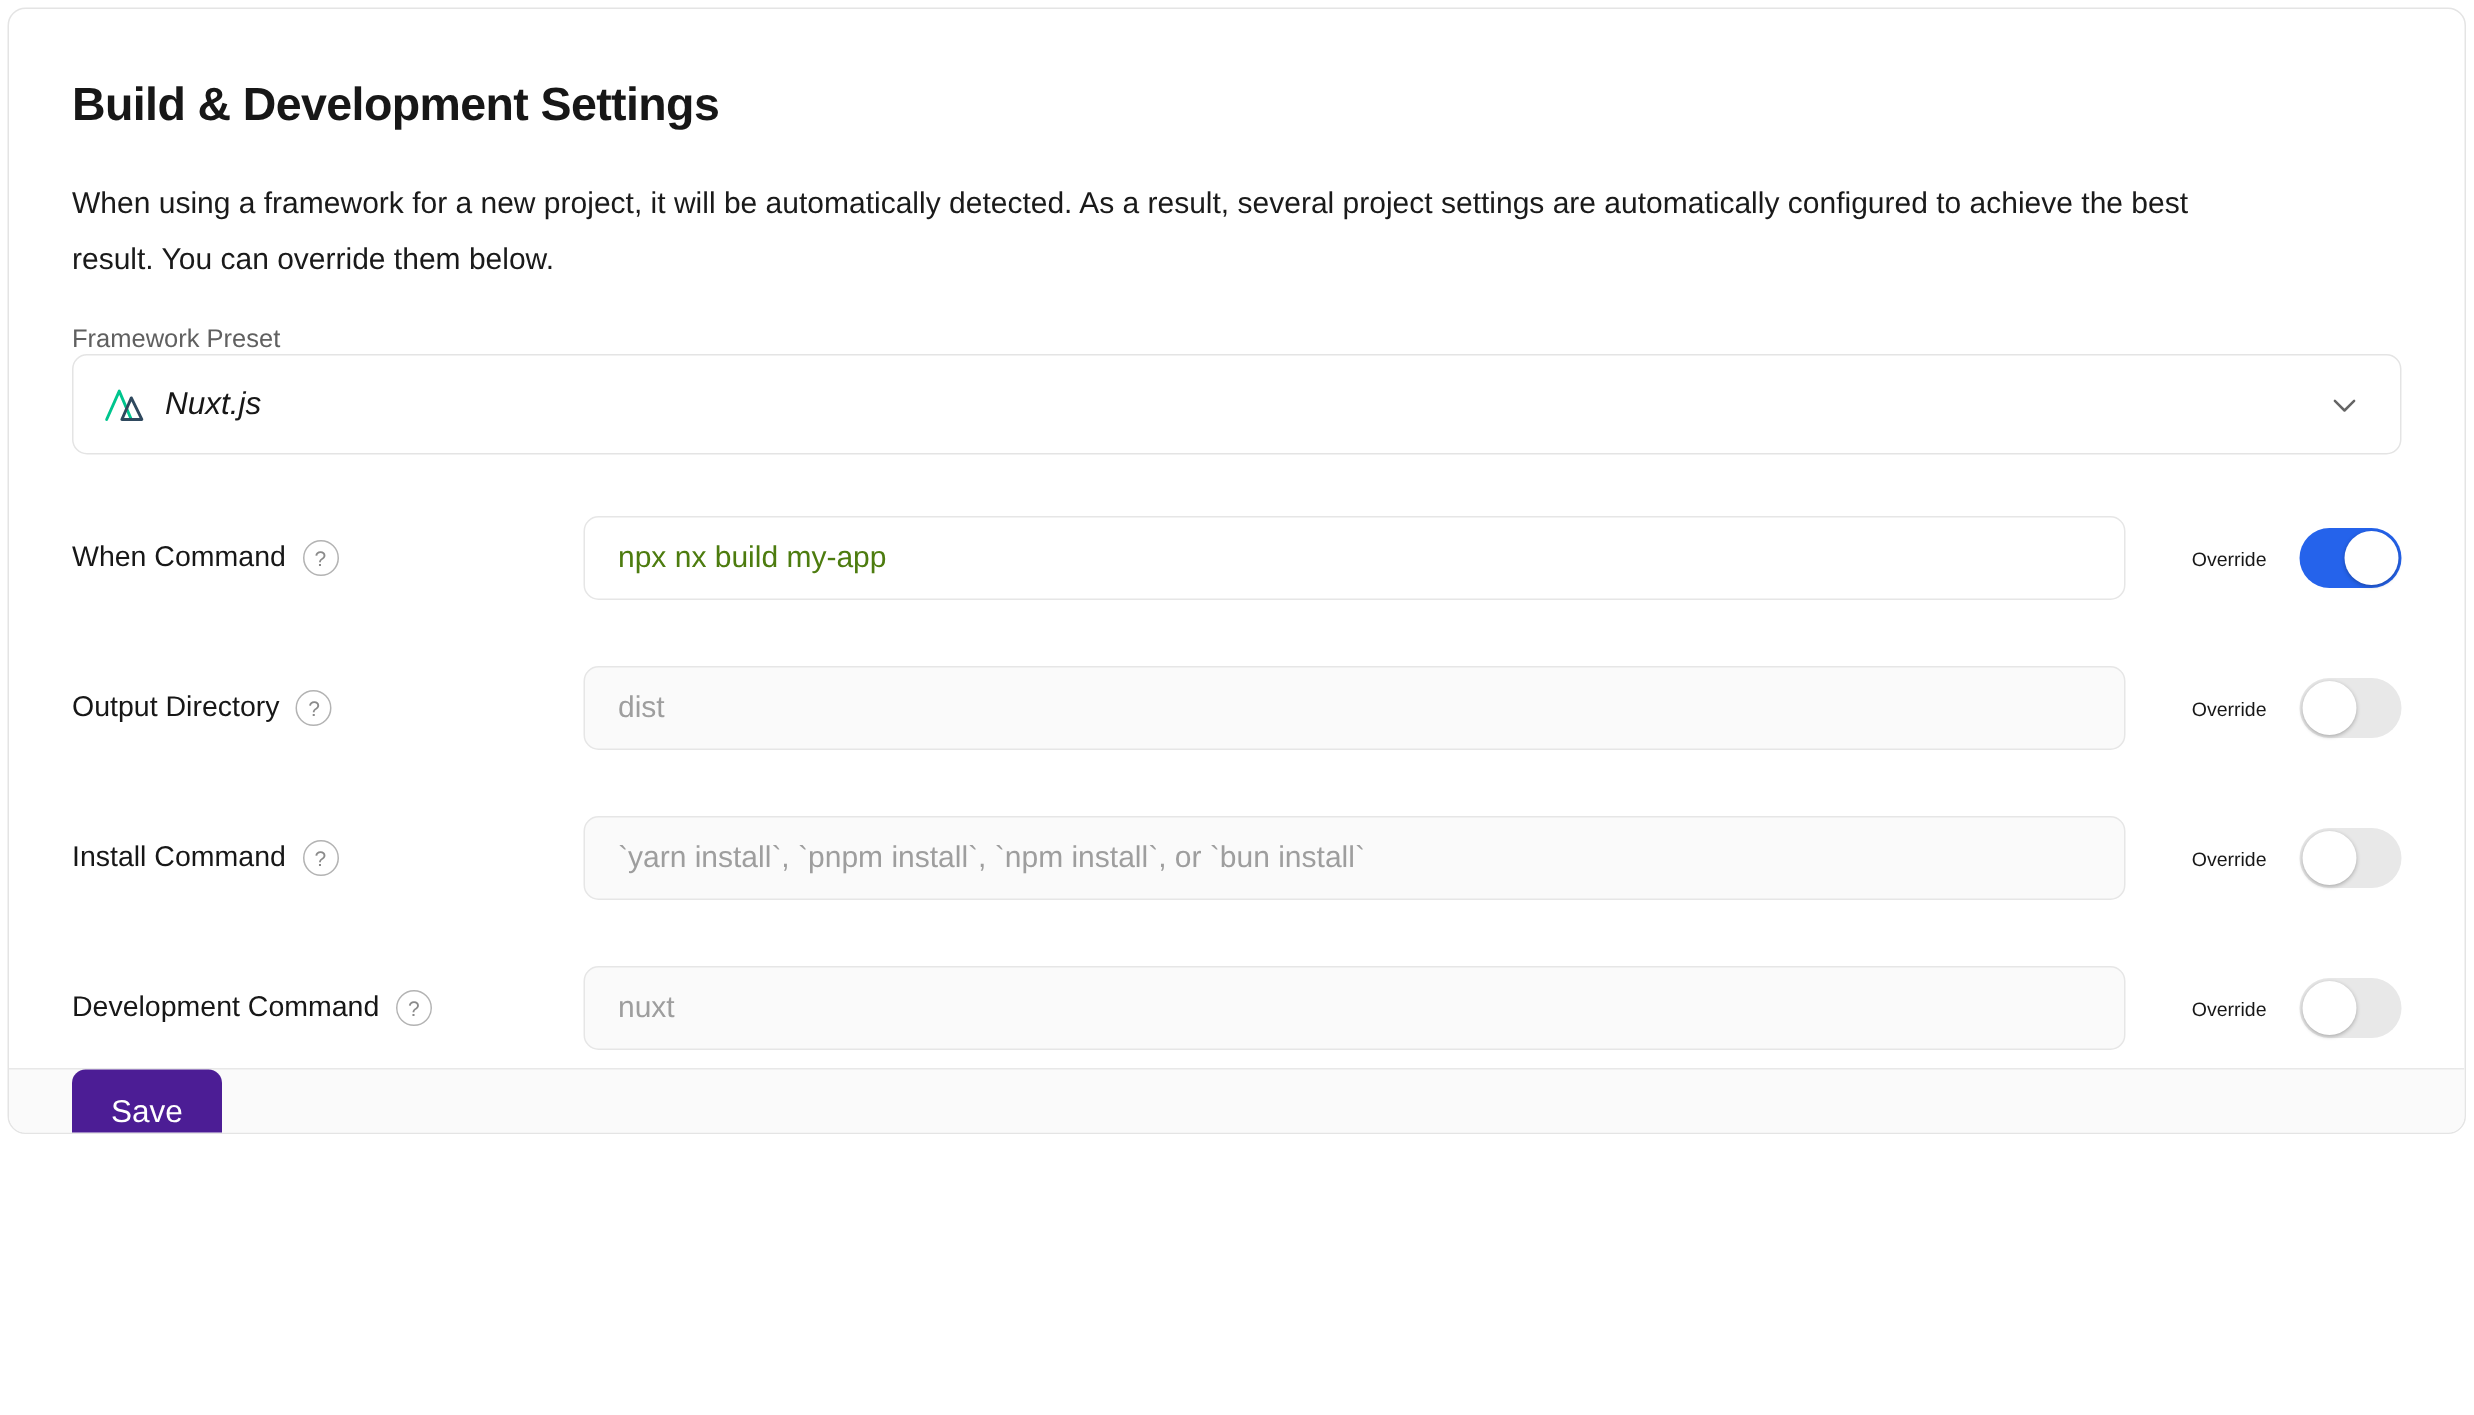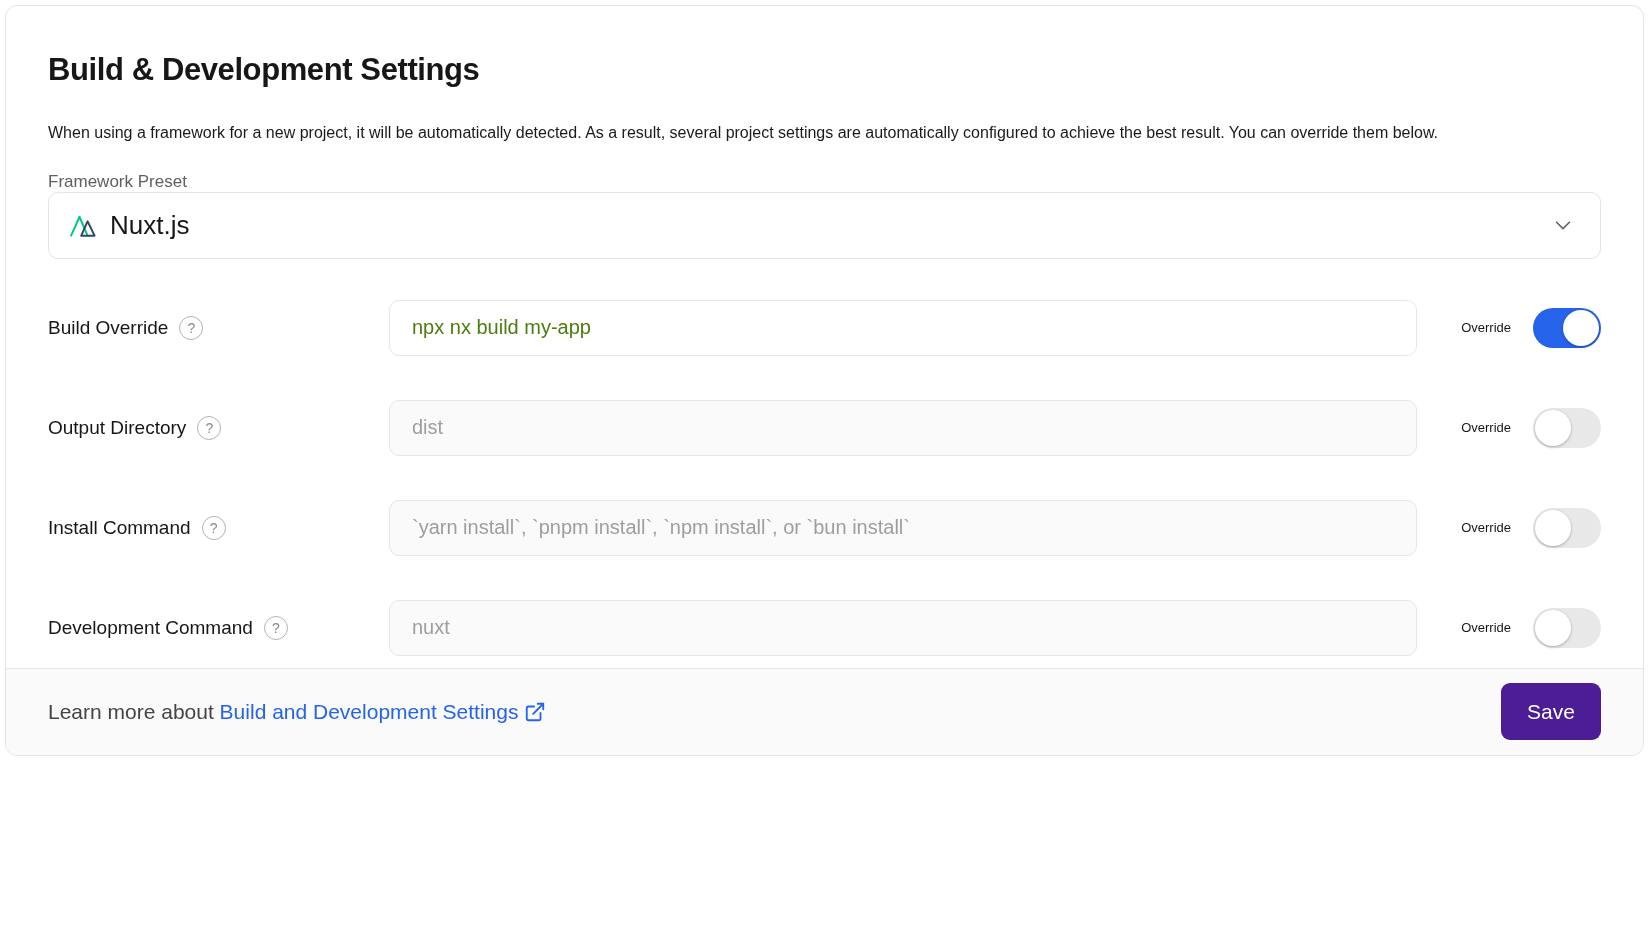--- a/index.html
+++ b/index.html
@@ -22,21 +22,21 @@
     height: 751px;
   }
   .card-body { padding: 46px 42px 0 42px; flex: 1; }
   .title {
     font-size: 31px;
     font-weight: 700;
     letter-spacing: -0.4px;
     margin: 0 0 30px 0;
   }
   .desc {
-    font-size: 16px;
+    font-size: 20px;
     line-height: 1.85;
     margin: 0 0 24px 0;
     max-width: 1445px;
     color: #1a1a1a;
   }
   .fw-label {
     display: block;
     font-size: 17px;
     color: #606060;
   }
@@ -45,21 +45,21 @@
     border: 1px solid #e4e4e4;
     border-radius: 10px;
     background: #fff;
     display: flex;
     align-items: center;
     gap: 13px;
     padding: 0 26px 0 20px;
     margin-bottom: 41px;
     cursor: pointer;
   }
-  .select-value { font-size: 26px; color: #171717; }
+  .select-value { font-size: 21px; color: #171717; font-style: italic; }
   .caret { margin-left: auto; display: flex; align-items: center; }
   .row { display: flex; align-items: center; margin-bottom: 44px; }
   .row:last-child { margin-bottom: 12px; }
   .row-label-wrap {
     width: 341px;
     flex-shrink: 0;
     display: flex;
     align-items: center;
     gap: 11px;
   }
@@ -164,21 +164,21 @@
       <span class="caret">
         <svg width="22" height="22" viewBox="0 0 24 24" fill="none" stroke="#666" stroke-width="1.8" stroke-linecap="round" stroke-linejoin="round">
           <path d="M5 9 L12 16 L19 9"></path>
         </svg>
       </span>
     </div>
 
     <div id="rows">
   <div class="row">
     <div class="row-label-wrap">
-      <span class="row-label">Build Override</span>
+      <span class="row-label">When Command</span>
       <span class="help">?</span>
     </div>
     <input class="row-input" type="text" placeholder="" value="npx nx build my-app" style="">
     <span class="override-label">Override</span>
     <div class="toggle on">
       <div class="knob"></div>
     </div>
   </div>
 
   <div class="row">
@@ -213,26 +213,15 @@
     <input class="row-input off" type="text" placeholder="nuxt" value="" style="">
     <span class="override-label">Override</span>
     <div class="toggle">
       <div class="knob"></div>
     </div>
   </div>
 </div>
   </div>
 
   <div class="footer">
-    <div class="learn">
-      <span>Learn more about </span>
-      <a href="#">Build and Development Settings</a>
-      <span class="ext-icon">
-        <svg width="22" height="22" viewBox="0 0 24 24" fill="none" stroke="#2563eb" stroke-width="2" stroke-linecap="round" stroke-linejoin="round">
-          <path d="M18 13v6a2 2 0 0 1-2 2H5a2 2 0 0 1-2-2V8a2 2 0 0 1 2-2h6"></path>
-          <path d="M15 3h6v6"></path>
-          <path d="M10 14 L21 3"></path>
-        </svg>
-      </span>
-    </div>
     <button class="save-btn">Save</button>
   </div>
 </div>
 
 </body></html>

